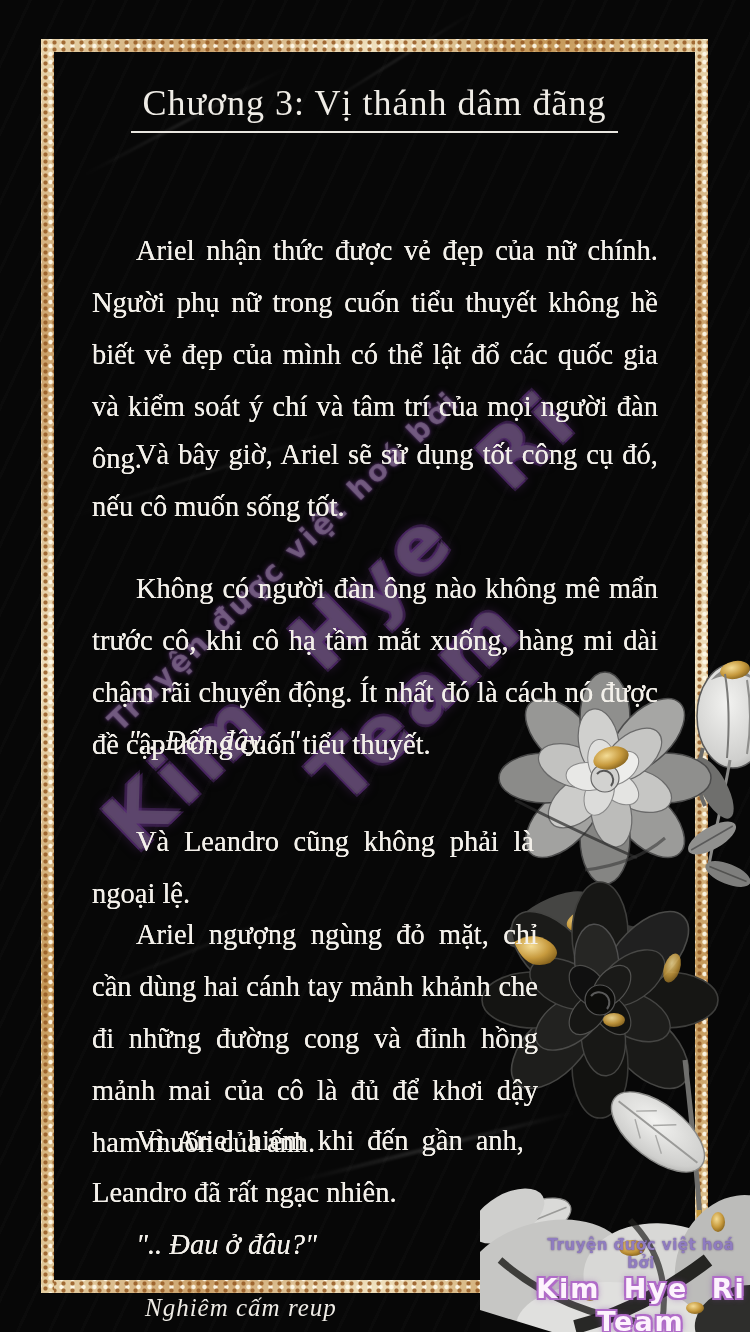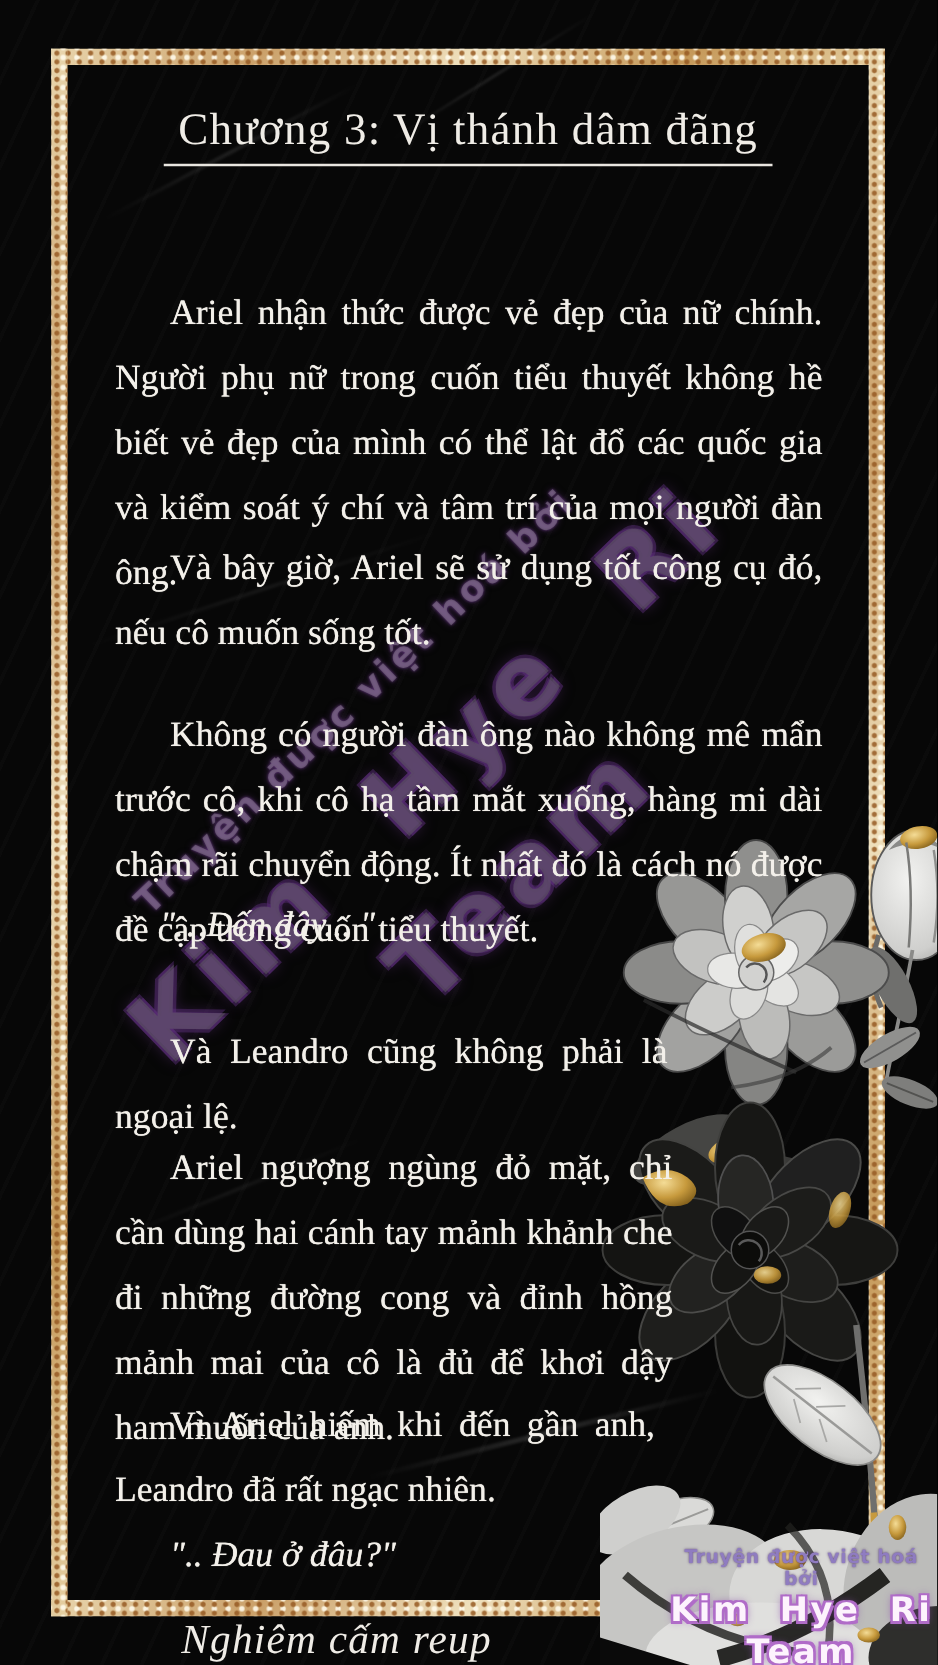--- a/index.html
+++ b/index.html
@@ -65,21 +65,21 @@
   #blk-1{left:92px;top:196px;width:566px;}
   #blk-2{left:92px;top:400px;width:566px;}
   #blk-3{left:92px;top:534px;width:566px;}
   #blk-4{left:128px;top:692px;width:500px;}
   #blk-5{left:92px;top:787px;width:442px;}
   #blk-6{left:92px;top:880px;width:446px;}
   #blk-7{left:92px;top:1086px;width:432px;}
   #blk-8{left:136px;top:1196px;width:420px;}
   .footer-note{
     position:absolute;z-index:6;left:145px;top:1294px;color:#efece6;
-    font-size:33px;font-style:italic;letter-spacing:1px;
+    font-size:25px;font-style:italic;letter-spacing:1px;
   }
 
   
   .rose-art{position:absolute;z-index:4;left:480px;top:620px;width:270px;height:712px;pointer-events:none;}
 
   
   .wm-corner{
     position:absolute;z-index:7;left:533px;top:1236px;width:216px;text-align:center;
     font-family:"DejaVu Sans","Liberation Sans",sans-serif;font-weight:bold;pointer-events:none;
   }

